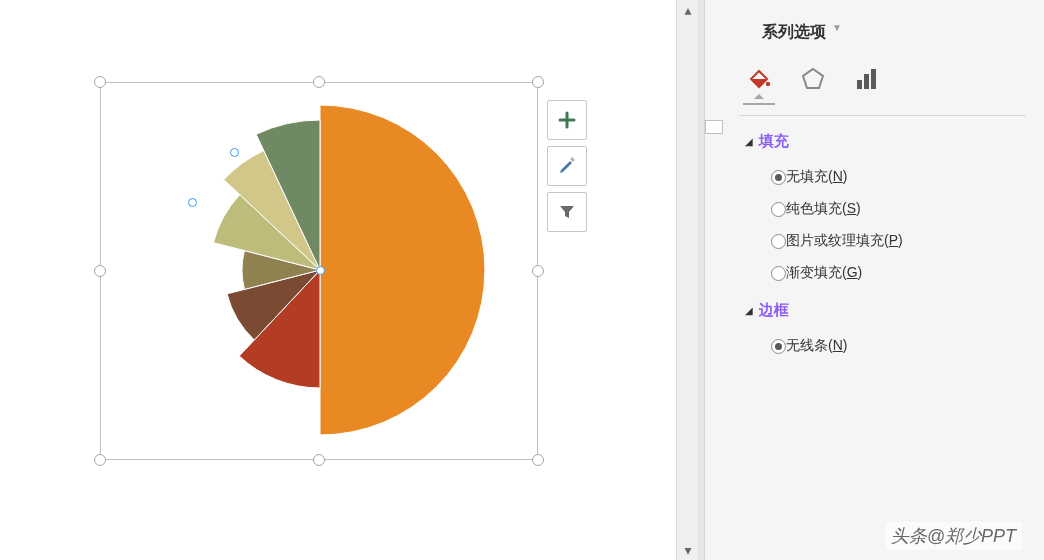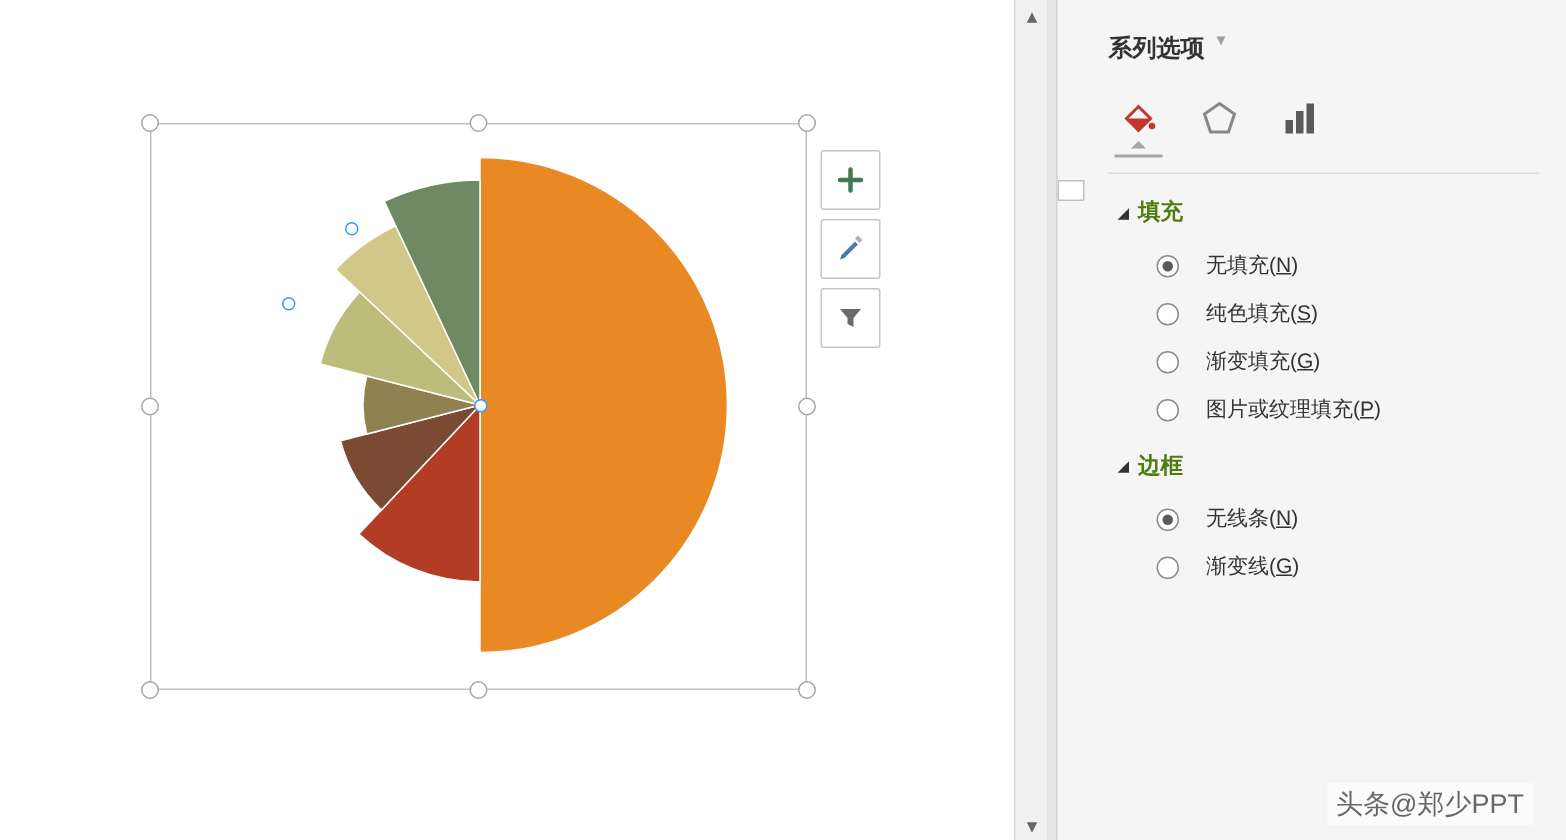--- a/index.html
+++ b/index.html
@@ -66,20 +66,21 @@
     padding: 0 18px 0 34px;
   }
   .panel-slider {
     position: absolute; left: 0; top: 120px;
     width: 18px; height: 14px; background: #fff;
     border: 1px solid #bfbfbf;
   }
   .panel-title-row {
     display: flex; gap: 6px;
     padding: 22px 0 18px 0;
+    margin-left: 23px;
   }
   .panel-title { font-size: 16px; font-weight: bold; }
   .tri-down { font-size: 10px; color: #9e9e9e; }
   .icon-row {
     display: flex; gap: 18px; padding: 0 0 10px 2px;
   }
   .icon-slot {
     width: 36px; height: 36px; display: flex;
     align-items: center; justify-content: center; cursor: pointer;
     position: relative;
@@ -92,45 +93,45 @@
     position: absolute; bottom: -2px; left: 50%; margin-left: -5px;
     width: 0; height: 0; border-left: 5px solid transparent;
     border-right: 5px solid transparent; border-bottom: 5px solid #a6a6a6;
   }
   .divider { height: 1px; background: #d9d9d9; margin: 8px 0 4px 0; }
   .section-header {
     display: flex; align-items: center; gap: 6px;
     padding: 12px 0 10px 6px; cursor: pointer;
   }
   .section-header .tri { font-size: 10px; color: #333; }
-  .section-header .lbl { color: #4d7c0f; font-weight: bold; font-size: 15px; }
+  .section-header .lbl { color: #8b5cf6; font-weight: bold; font-size: 15px; }
   .options { padding-left: 32px; }
   .opt {
-    display: flex; align-items: center; gap: 18px;
+    display: flex; align-items: center; gap: 0;
     padding: 7px 0; cursor: pointer;
   }
   .radio {
     width: 15px; height: 15px; border: 1px solid #8a8a8a;
     border-radius: 50%; display: inline-flex;
     align-items: center; justify-content: center; background: #fff;
   }
   .radio.checked::after {
     content: ""; width: 7px; height: 7px; background: #5a5a5a; border-radius: 50%;
   }
   .checkbox {
     width: 15px; height: 15px; border: 1px solid #8a8a8a;
     background: #fff; display: inline-flex;
     align-items: center; justify-content: center; font-size: 12px;
   }
   .checkbox.checked::after { content: "✓"; color: #404040; font-weight: bold; }
   .opt-label u { text-decoration: underline; }
   .watermark {
     position: absolute; right: 22px; bottom: 10px;
     color: rgba(40,40,40,0.7); font-size: 18px;
-    background: rgba(255,255,255,0.55); padding: 2px 6px;
+    background: rgba(255,255,255,0.55); padding: 2px 6px; font-style: italic;
   }
 </style>
 </head>
 <body>
 
 <div class="canvas">
 
   <svg id="pie-svg" width="640" height="560" style="position:absolute;left:0;top:0;">
       <path d="M 320 270 L 320 105 A 165 165 0 0 1 320 435 Z" fill="#e88924" stroke="#fff" stroke-width="1"></path>
       <path d="M 320 270 L 320 388 A 118 118 0 0 1 239.22344150041474 356.01829803572656 Z" fill="#b33c24" stroke="#fff" stroke-width="1"></path>
@@ -222,37 +223,33 @@
       <div class="opt">
         <span class="radio checked"></span>
         <span class="opt-label">无填充(<u>N</u>)</span>
       </div>
       <div class="opt">
         <span class="radio"></span>
         <span class="opt-label">纯色填充(<u>S</u>)</span>
       </div>
       <div class="opt">
         <span class="radio"></span>
+        <span class="opt-label">图片或纹理填充(<u>P</u>)</span>
+      </div>
+      <div class="opt">
+        <span class="radio"></span>
         <span class="opt-label">渐变填充(<u>G</u>)</span>
-      </div>
-      <div class="opt">
-        <span class="radio"></span>
-        <span class="opt-label">图片或纹理填充(<u>P</u>)</span>
       </div>
     </div>
 
   <div class="section-header">
     <span class="tri">◢</span>
     <span class="lbl">边框</span>
   </div>
   <div class="options" id="border-options">
       <div class="opt">
         <span class="radio checked"></span>
         <span class="opt-label">无线条(<u>N</u>)</span>
       </div>
-      <div class="opt">
-        <span class="radio"></span>
-        <span class="opt-label">渐变线(<u>G</u>)</span>
-      </div>
     </div>
 </div>
 
 <div class="watermark">头条@郑少PPT</div>
 
 </body></html>

